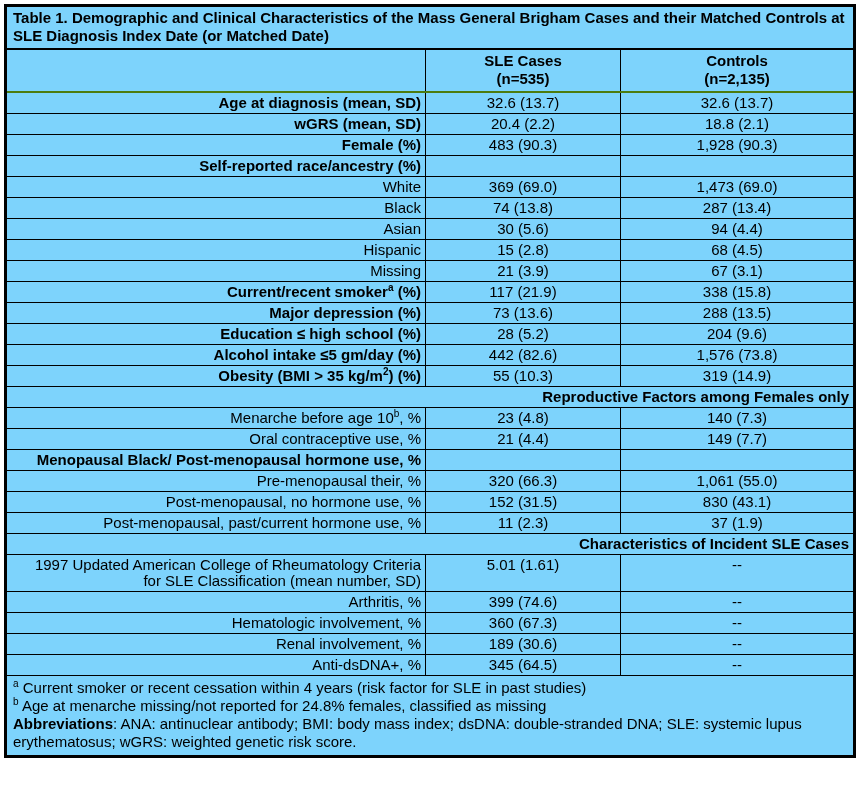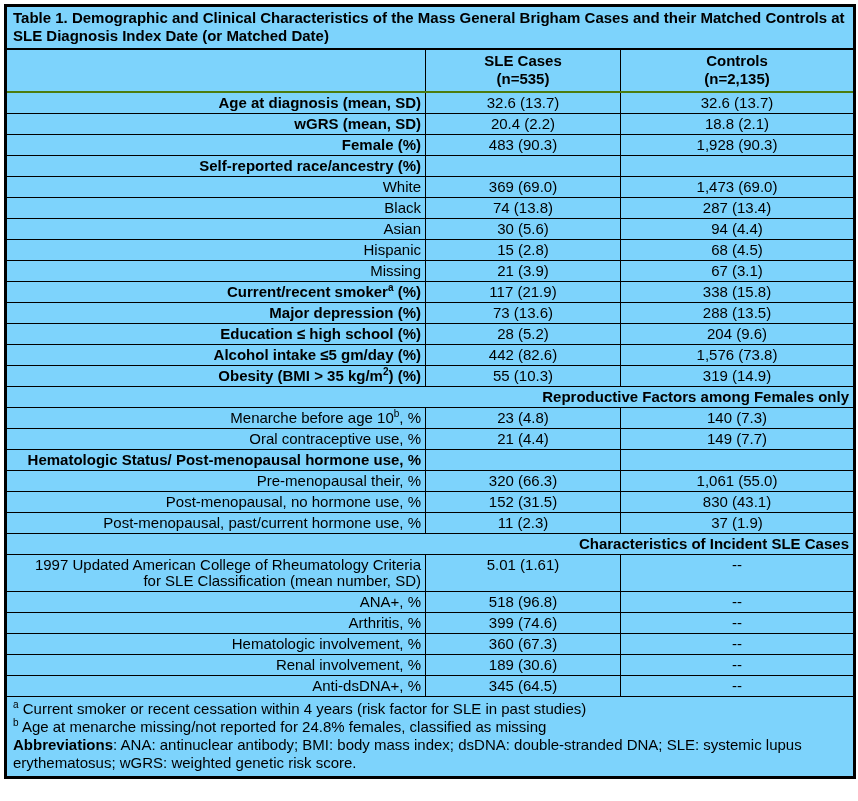--- a/index.html
+++ b/index.html
@@ -167,21 +167,21 @@
           <td class="lbl ind1"><span>Menarche before age 10</span><sup>b</sup><span>, %</span></td>
           <td class="val">23 (4.8)</td>
           <td class="val">140 (7.3)</td>
         </tr>
         <tr>
           <td class="lbl ind1"><span>Oral contraceptive use, %</span></td>
           <td class="val">21 (4.4)</td>
           <td class="val">149 (7.7)</td>
         </tr>
         <tr>
-          <td class="lbl ind1 b"><span>Hematologic Status/ Post-menopausal hormone use, %</span></td>
+          <td class="lbl ind1 b"><span>Menopausal Black/ Post-menopausal hormone use, %</span></td>
           <td class="val"></td>
           <td class="val"></td>
         </tr>
         <tr>
           <td class="lbl ind2"><span>Pre-menopausal their, %</span></td>
           <td class="val">320 (66.3)</td>
           <td class="val">1,061 (55.0)</td>
         </tr>
         <tr>
           <td class="lbl ind2"><span>Post-menopausal, no hormone use, %</span></td>
@@ -192,25 +192,20 @@
           <td class="lbl ind2"><span>Post-menopausal, past/current hormone use, %</span></td>
           <td class="val">11 (2.3)</td>
           <td class="val">37 (1.9)</td>
         </tr>
         <tr>
           <td class="lbl ind0 b" colspan="3"><span>Characteristics of Incident SLE Cases</span></td>
         </tr>
         <tr>
           <td class="lbl ind1"><span>1997 Updated American College of Rheumatology Criteria for SLE Classification (mean number, SD)</span></td>
           <td class="val">5.01 (1.61)</td>
-          <td class="val">--</td>
-        </tr>
-        <tr>
-          <td class="lbl ind3"><span>ANA+, %</span></td>
-          <td class="val">518 (96.8)</td>
           <td class="val">--</td>
         </tr>
         <tr>
           <td class="lbl ind3"><span>Arthritis, %</span></td>
           <td class="val">399 (74.6)</td>
           <td class="val">--</td>
         </tr>
         <tr>
           <td class="lbl ind3"><span>Hematologic involvement, %</span></td>
           <td class="val">360 (67.3)</td>

